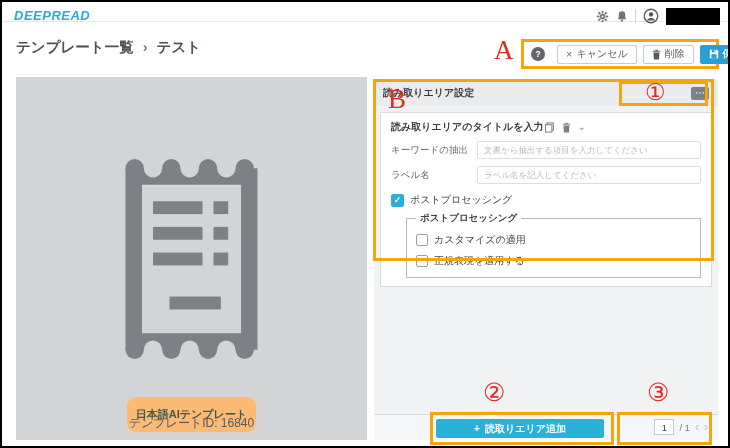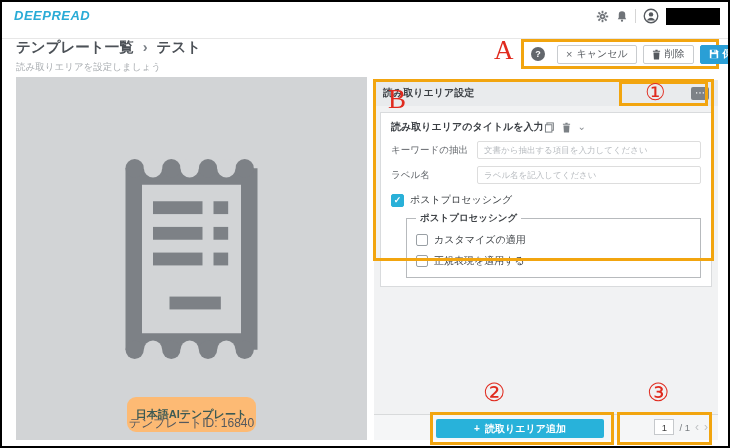--- a/index.html
+++ b/index.html
@@ -1,21 +1,21 @@
 <!DOCTYPE html>
 <html><head>
 <meta charset="utf-8">
 <style>
   * { margin:0; padding:0; box-sizing:border-box; }
   html,body { background:#fff; }
   body { font-family:"Liberation Sans", sans-serif; }
   .page { position:relative; width:730px; height:448px; background:#fff; border:2px solid #000; overflow:hidden; }
 
   
-  .nav { position:absolute; left:0; top:0; width:100%; height:37px; background:#fff; border-bottom:1px solid #e7e7e7; }
+  .nav { position:absolute; left:0; top:0; width:100%; height:20px; background:#fff; border-bottom:1px solid #e7e7e7; }
   .logo { position:absolute; left:12px; top:6px; font-size:13px; font-weight:bold; font-style:italic; letter-spacing:.5px; color:#29abd6; cursor:pointer; }
   .menu { position:absolute; left:272px; top:0; height:28px; display:flex; align-items:center; gap:30px; }
   .menu span { font-size:10.5px; color:#9aa0a6; cursor:pointer; }
   .nav-right { position:absolute; right:8px; top:0; height:28px; display:flex; align-items:center; gap:7px; }
   .nav-divider { width:1px; height:14px; background:#d5d5d5; }
   .redacted { width:54px; height:17px; background:#000; }
   .icon-btn { display:flex; align-items:center; cursor:pointer; }
 
   
   .breadcrumb { position:absolute; left:14px; top:36px; font-size:14.5px; font-weight:bold; color:#4c5157; }
@@ -111,21 +111,20 @@
       </span>
       <span class="redacted"></span>
     </div>
   </header>
 
   <div class="breadcrumb">
     <span>テンプレート一覧</span>
     <span class="sep">›</span>
     <span>テスト</span>
   </div>
-  <div class="subtitle">読み取りエリアを設定しましょう</div>
 
   <div class="toolbar">
     <span class="help-circle">?</span>
     <span class="tb-divider"></span>
     <button class="btn">
       <span class="x">×</span>
       <span>キャンセル</span>
     </button>
     <button class="btn">
       <svg width="9" height="11" viewBox="0 0 12 14">

